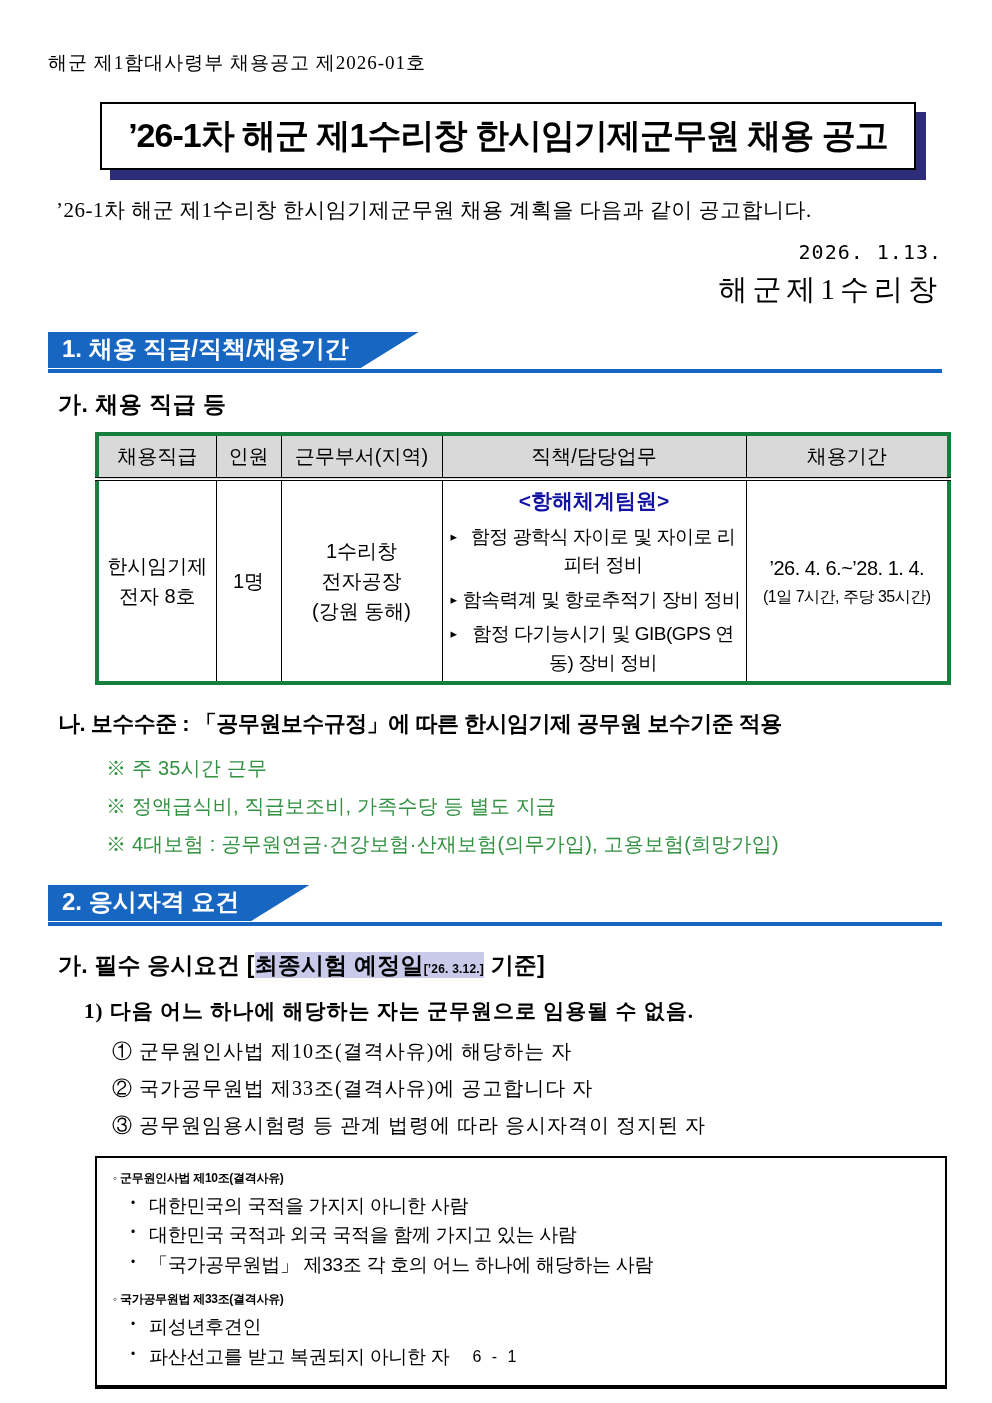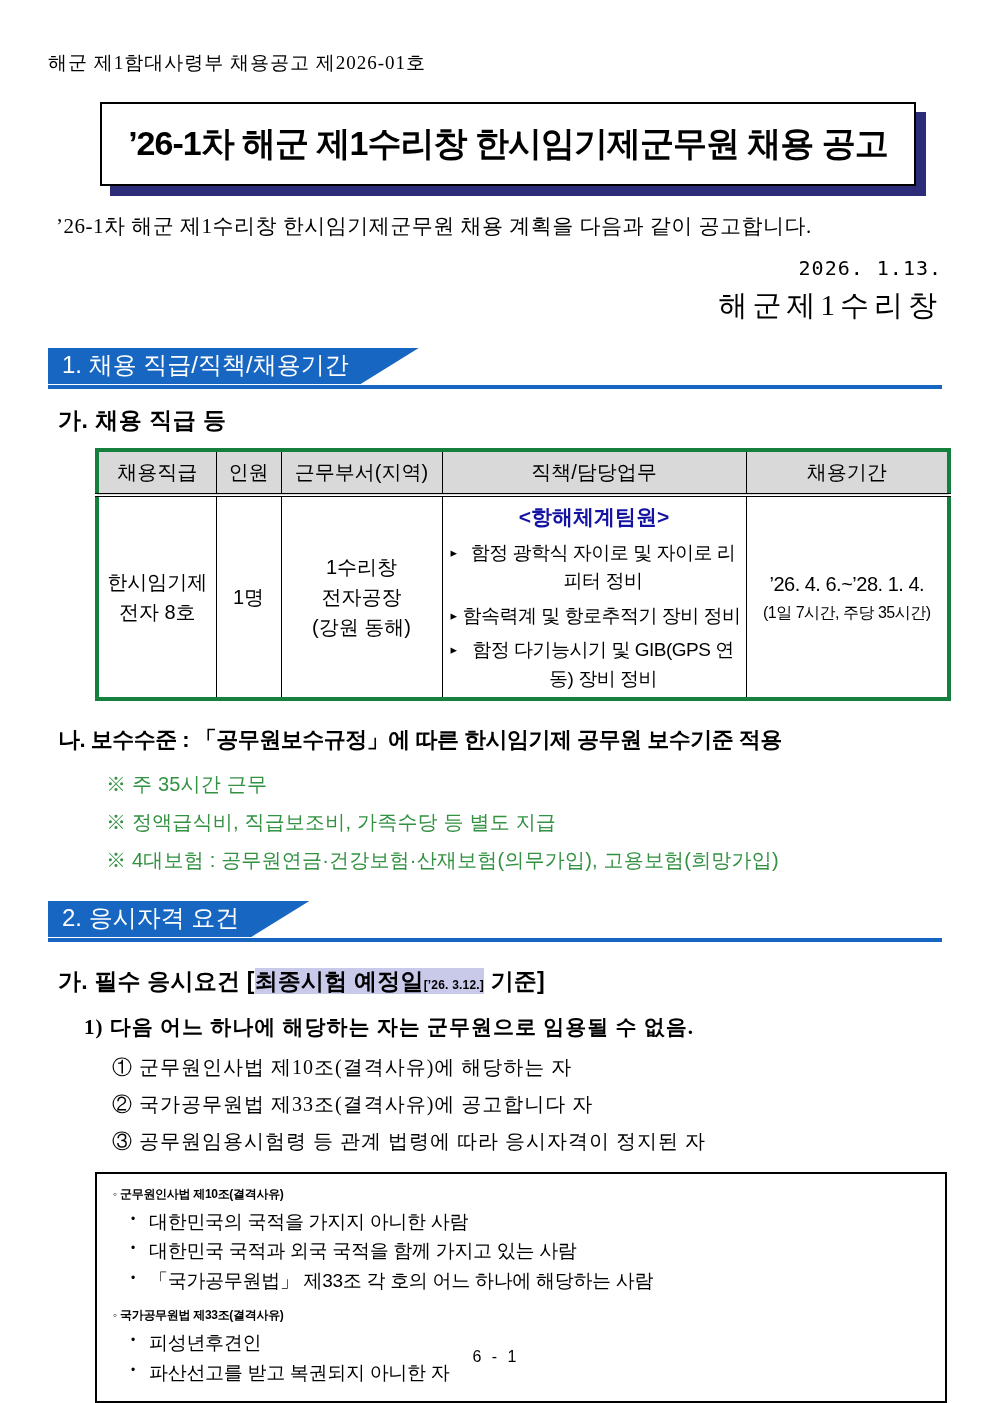--- a/index.html
+++ b/index.html
@@ -10,21 +10,21 @@
     overflow:hidden;
   }
   .page { padding:50px 50px 0 48px; }
 
   .header-line {
     font-family:"Liberation Serif", serif;
     font-size:19px; letter-spacing:1px; color:#000;
   }
 
   .title-box {
-    margin:26px 4px 0 52px; width:816px; height:84px;
+    margin:26px 4px 0 52px; width:816px; height:68px;
     border:2px solid #000; background:#fff;
     box-shadow:10px 10px 0 #2c2c78;
     display:flex; align-items:center; justify-content:center;
   }
   .title-box .title-text {
     font-size:34px; font-weight:900; letter-spacing:-1px;
   }
 
   .intro {
     margin:26px 0 0 8px;
@@ -41,21 +41,21 @@
     margin-top:6px; text-align:right;
     font-family:"Liberation Serif", serif;
     font-size:29px; letter-spacing:5px; font-weight:500;
   }
 
   .banner { margin-top:22px; }
   .banner .banner-bg {
     height:36px; background:#1766c2; color:#fff;
     display:flex; align-items:center;
     padding:0 70px 2px 14px;
-    font-size:24px; font-weight:normal;
+    font-size:24px; font-weight:bold;
     clip-path:polygon(0 0, 100% 0, calc(100% - 58px) 100%, 0 100%);
     width:max-content;
   }
   .banner .banner-rule { height:4px; background:#1766c2; margin-top:1px; }
 
   .sub-title {
     margin:16px 0 0 10px;
     font-size:23px; font-weight:bold; letter-spacing:0.5px;
   }
 

